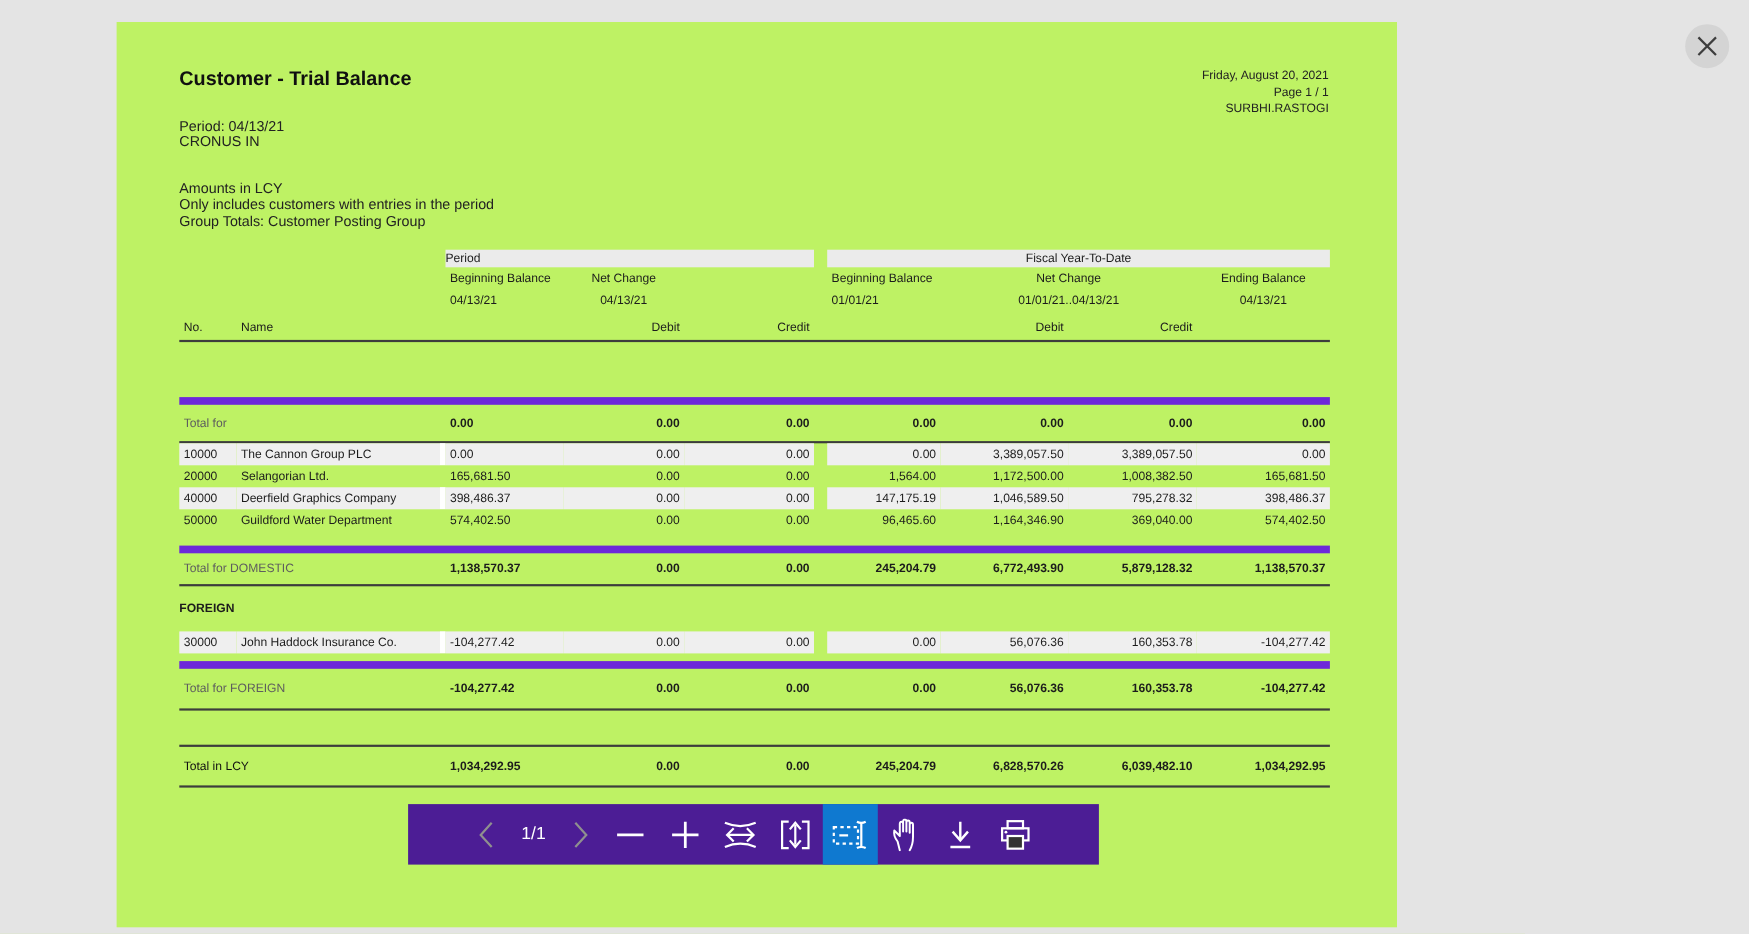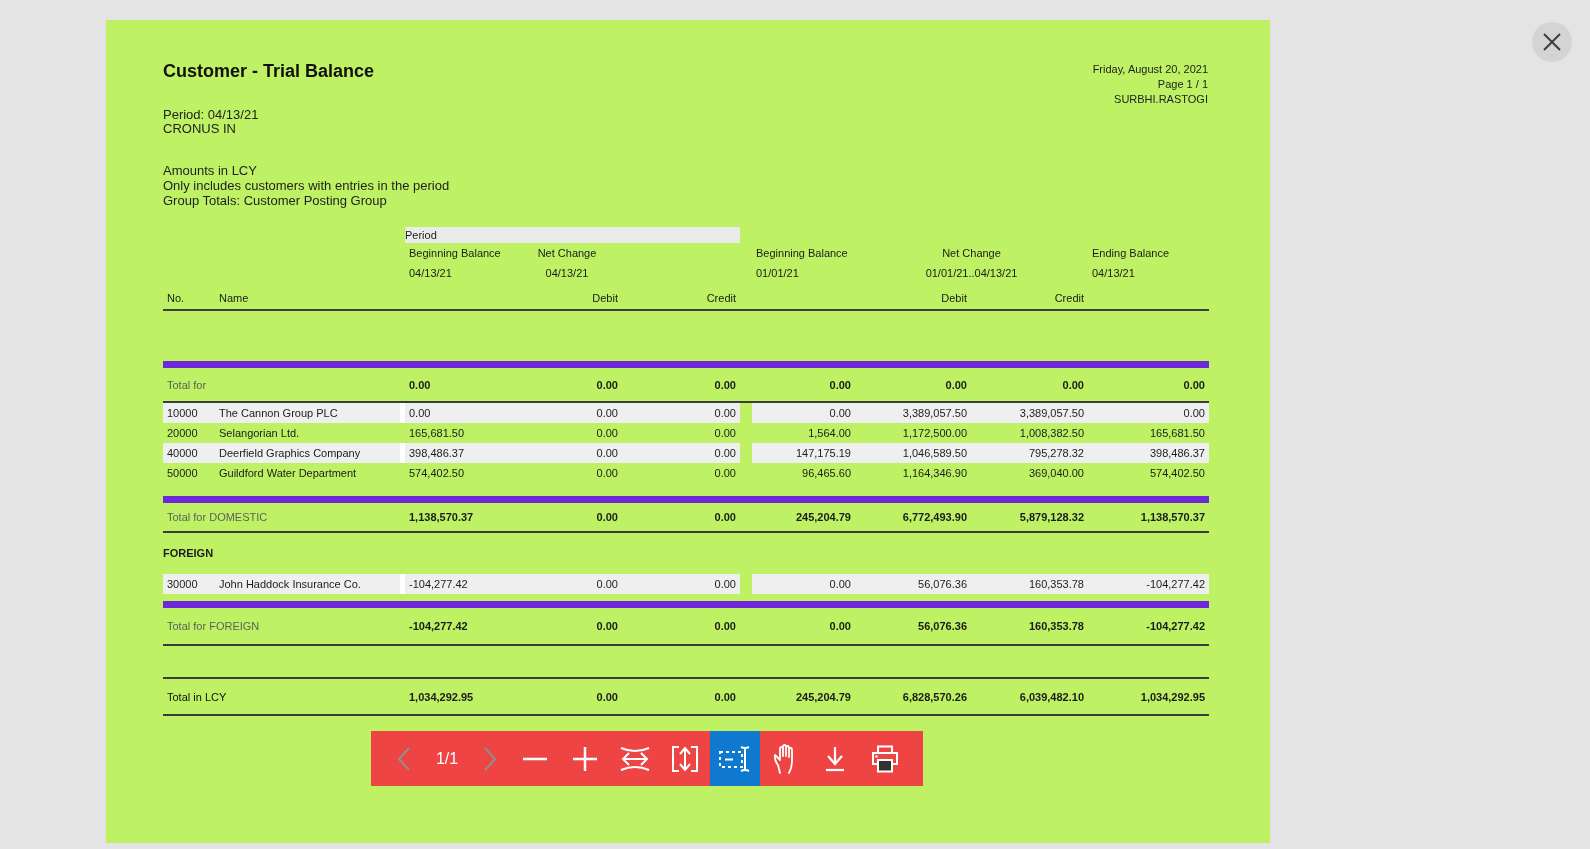--- a/index.html
+++ b/index.html
@@ -20,38 +20,38 @@
   .band-period{grid-column:3/6;background:#ebebeb;text-align:left}
   .band-fytd{grid-column:7/11;background:#ebebeb;text-align:center}
   .hrow{height:20px;line-height:20px}
   .hrow4{height:26px;line-height:30px;border-bottom:2px solid #3d3d3d}
   .g1{grid-column:1}.g2{grid-column:2}.g3{grid-column:3}
   .g4{grid-column:4;text-align:center}.g4r{grid-column:4;text-align:right}
   .g5r{grid-column:5;text-align:right}
   .g7{grid-column:7}
   .g89{grid-column:8/10;text-align:center}
   .g8r{grid-column:8;text-align:right}.g9r{grid-column:9;text-align:right}
-  .g10r{grid-column:10;text-align:left}
+  .g10r{grid-column:10;text-align:center}
   .row{height:20px;line-height:20px}
   .striped>.cell{background:#efefef}
   .striped>.gap{background:transparent}
   .striped>.c-name{box-shadow:inset -5px 0 0 #fff}
   .sec{font-weight:bold;font-size:11px;height:15px;line-height:15px;margin:13px 0}
   .trow{align-items:center;border-top:7px solid #6d28d9;border-bottom:2px solid #3c3c3c}
   .trow .tlabel{grid-column:1/3;color:#5e5e5e;padding:0 4px;white-space:nowrap}
   .trow .num,.trow .lft{font-weight:bold}
   .trow1{height:33px}
   .trow2{height:28px}
   .trow3{height:36px}
   .lcy{height:35px;border-top:2px solid #3c3c3c;border-bottom:2px solid #3c3c3c}
   .lcy .tlabel{color:#101010;font-weight:normal}
   .sp50{height:50px}.sp13{height:13px}.sp7{height:7px}.sp31{height:31px}
 
   
-  .toolbar{position:absolute;left:371px;top:731px;width:552px;height:55px;background:#ef4444;
+  .toolbar{position:absolute;left:371px;top:731px;width:628px;height:55px;background:#4c1d95;
            display:flex;align-items:center;justify-content:center;z-index:6}
   .tb-btn{width:50px;height:55px;display:flex;align-items:center;justify-content:center;cursor:pointer;flex:0 0 auto}
   .tb-nav{width:40px}
   .tb-page{color:#fff;font-size:16px;width:46px;text-align:center;flex:0 0 auto}
   .tb-btn.active{background:#0f79d0}
   .tb-btn svg{display:block}
 
   
   .close{position:absolute;left:1532px;top:22px;width:40px;height:40px;border-radius:50%;
          background:#d4d4d4;display:flex;align-items:center;justify-content:center;cursor:pointer;z-index:7}
@@ -73,20 +73,21 @@
   <div class="head-right">
     <div>Friday, August 20, 2021</div>
     <div>Page 1 / 1</div>
     <div>SURBHI.RASTOGI</div>
   </div>
 
   <div class="tbl">
 
     <div class="grid">
       <div class="band band-period">Period</div>
+      <div class="band band-fytd">Fiscal Year-To-Date</div>
     </div>
 
     <div class="grid hrow">
       <div class="cell g3">Beginning Balance</div>
       <div class="cell g4">Net Change</div>
       <div class="cell g7">Beginning Balance</div>
       <div class="cell g89">Net Change</div>
       <div class="cell g10r">Ending Balance</div>
     </div>
 

